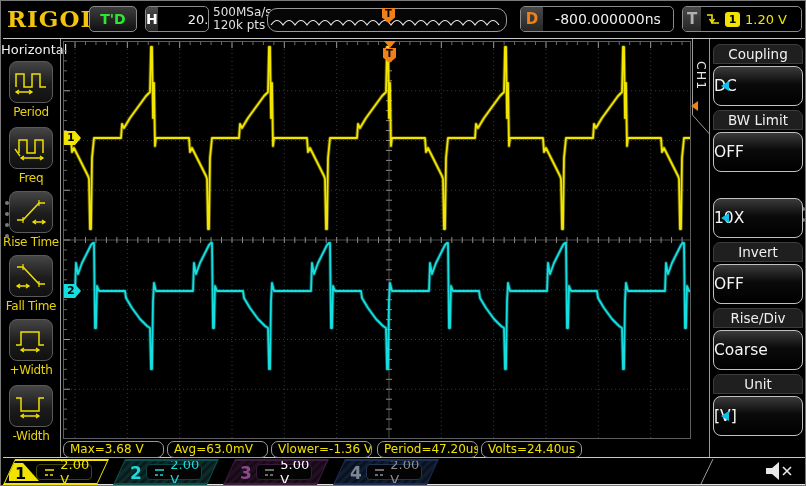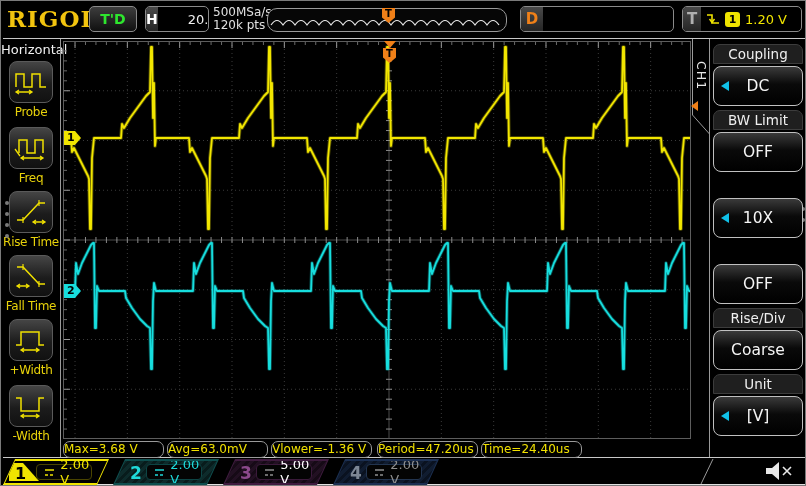--- a/index.html
+++ b/index.html
@@ -53,28 +53,28 @@
   #trig-marker .tri{width:0;height:0;border-left:6.5px solid transparent;
     border-right:6.5px solid transparent;border-top:7px solid #f08018;margin:0 auto;}
   #trig-marker .pent{width:13px;height:15px;background:#f08018;
     clip-path:polygon(0 0,100% 0,100% 64%,50% 100%,0 64%);
     color:#000;font-size:10px;font-weight:700;text-align:center;line-height:12px;}
   #ch1-tab{left:693px;top:46px;width:15px;height:58px;writing-mode:vertical-rl;
     font-size:12.5px;color:#e8e8e8;letter-spacing:1px;text-align:center;z-index:6;}
   
   .meas{top:440px;width:101px;height:17px;border:1px solid #9a9a9a;border-radius:7px;
     background:#000;box-sizing:border-box;color:#f0e000;font-size:12px;
-    line-height:14px;padding-left:0;white-space:nowrap;overflow:hidden;z-index:6;}
+    line-height:14px;padding-left:6px;white-space:nowrap;overflow:hidden;z-index:6;}
   
   .menu-lbl{left:712px;width:90px;height:20px;background:#1f1f1f;border:1px solid #3c3c3c;
     border-radius:7px 7px 0 0;box-sizing:border-box;text-align:center;
     font-size:13.5px;color:#f0f0f0;line-height:18px;z-index:6;}
   .menu-val{left:712px;width:90px;height:40px;border:1px solid #c0c0c0;border-radius:8px;
     background:linear-gradient(180deg,#3a3a3a,#0a0a0a 45%,#000);box-sizing:border-box;
-    display:flex;align-items:center;justify-content:center;
+    display:flex;align-items:center;justify-content:flex-start;
     font-size:15.5px;color:#f5f5f5;z-index:6;}
   .menu-arrow{position:absolute;left:7px;top:50%;margin-top:-5px;width:0;height:0;
     border-top:5px solid transparent;border-bottom:5px solid transparent;
     border-right:8px solid #10c0e8;}
   
   .chip{top:458px;width:106px;height:26px;
     clip-path:polygon(12px 0,100% 0,calc(100% - 12px) 100%,0 100%);z-index:6;}
   .chip .inner{position:absolute;inset:2px;
     clip-path:polygon(10px 0,100% 0,calc(100% - 10px) 100%,0 100%);}
   .chip .num{position:absolute;left:15px;top:2px;font-size:17px;font-weight:700;}
@@ -348,41 +348,42 @@
 
   <div class="abs" id="preview">
     <svg id="preview-svg" width="236" height="20" style="position:absolute;left:1px;top:1px">
         <path d="M2,15 q6,-9 12,0 q6,-9 12,0 q6,-9 12,0 q6,-9 12,0 q6,-9 12,0 q6,-9 12,0 q6,-9 12,0 q6,-9 12,0 q6,-9 12,0 q6,-9 12,0 q6,-9 12,0 q6,-9 12,0 q6,-9 12,0 q6,-9 12,0 q6,-9 12,0 q6,-9 12,0 q6,-9 12,0 q6,-9 12,0 q6,-9 12,0" fill="none" stroke="#e8e8e8" stroke-width="1.2"></path>
       </svg>
   </div>
   <div class="abs" id="preview-ttag">T</div>
 
   <div class="abs tbox" id="d-box">
     <div class="seg">D</div>
+    <div class="val">-800.000000ns</div>
   </div>
 
   <div class="abs tbox" id="t-box">
     <div class="seg">T</div>
     <svg width="14" height="16">
       <path d="M1,4 H6 V12 H13" fill="none" stroke="#f0e400" stroke-width="1.6"></path>
       <path d="M3.5,8 L6,11.5 L8.5,8" fill="none" stroke="#f0e400" stroke-width="1.4"></path>
     </svg>
     <div id="t-badge">1</div>
     <div class="val">1.20 V</div>
   </div>
 
   <div class="abs" id="sb-title">Horizontal</div>
 
   <div class="abs side-btn" style="top:60px">
     <svg width="36" height="28">
       <path d="M3,19 V6 H11 V19 H19 V6 H27 V19 H33" fill="none" stroke="#f0e000" stroke-width="1.5"></path>
       <path d="M3,24 H19 M6,22 L3,24 L6,26 M16,22 L19,24 L16,26" fill="none" stroke="#f0e000" stroke-width="1.3"></path>
     </svg>
   </div>
-  <div class="abs side-lbl" style="top:104px">Probe</div>
+  <div class="abs side-lbl" style="top:104px">Period</div>
 
   <div class="abs side-btn" style="top:126px">
     <svg width="36" height="28">
       <path d="M6,19 V6 H14 V19 H22 V6 H30 V19" fill="none" stroke="#f0e000" stroke-width="1.5"></path>
       <path d="M2,15 L7,22" fill="none" stroke="#f0e000" stroke-width="1.3"></path>
       <path d="M8,24 H30 M11,22 L8,24 L11,26 M27,22 L30,24 L27,26" fill="none" stroke="#f0e000" stroke-width="1.3"></path>
     </svg>
   </div>
   <div class="abs side-lbl" style="top:170px">Freq</div>
 
@@ -434,38 +435,39 @@
     <div class="tri"></div>
     <div class="pent">T</div>
   </div>
 
   <div class="abs" id="ch1-tab">CH1</div>
 
   <div class="abs meas" style="left:62px">Max=3.68 V</div>
   <div class="abs meas" style="left:166px">Avg=63.0mV</div>
   <div class="abs meas" style="left:270px">Vlower=-1.36 V</div>
   <div class="abs meas" style="left:376px">Period=47.20us</div>
-  <div class="abs meas" style="left:480px">Time=24.40us</div>
+  <div class="abs meas" style="left:480px">Volts=24.40us</div>
 
   <div class="abs menu-lbl" style="top:43px">Coupling</div>
   <div class="abs menu-val" style="top:65px">
     <span class="menu-arrow"></span>
     <span>DC</span>
   </div>
 
   <div class="abs menu-lbl" style="top:109px">BW Limit</div>
   <div class="abs menu-val" style="top:131px">
     <span>OFF</span>
   </div>
 
   <div class="abs menu-val" style="top:197px">
     <span class="menu-arrow"></span>
     <span>10X</span>
   </div>
 
+  <div class="abs menu-lbl" style="top:241px">Invert</div>
   <div class="abs menu-val" style="top:263px">
     <span>OFF</span>
   </div>
 
   <div class="abs menu-lbl" style="top:307px">Rise/Div</div>
   <div class="abs menu-lbl" style="top:373px">Unit</div>
 
   <div class="abs menu-val" style="top:329px">
     <span>Coarse</span>
   </div>

